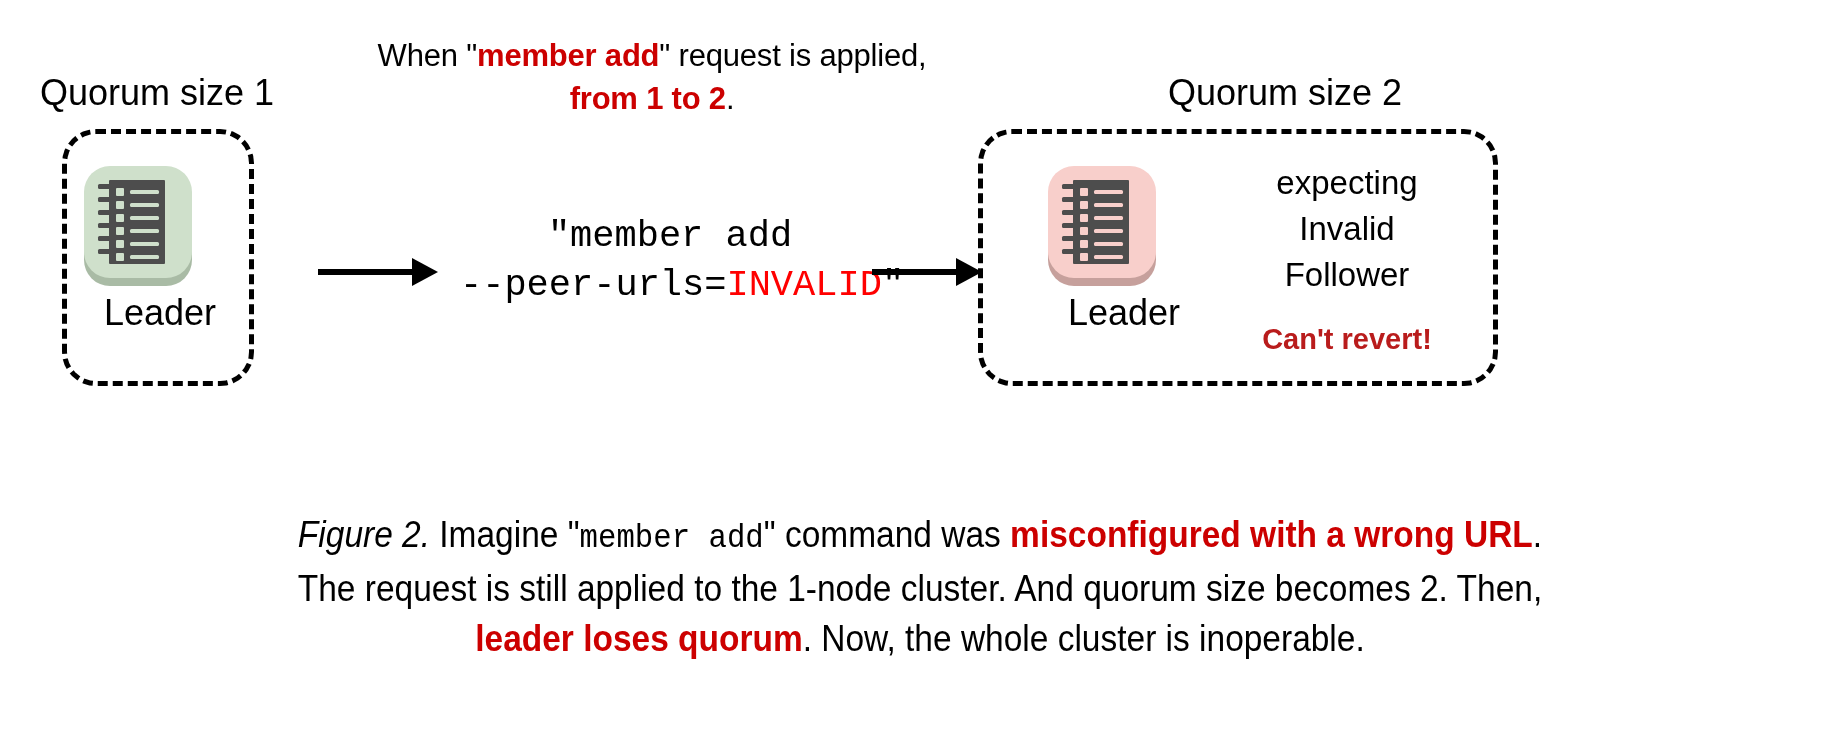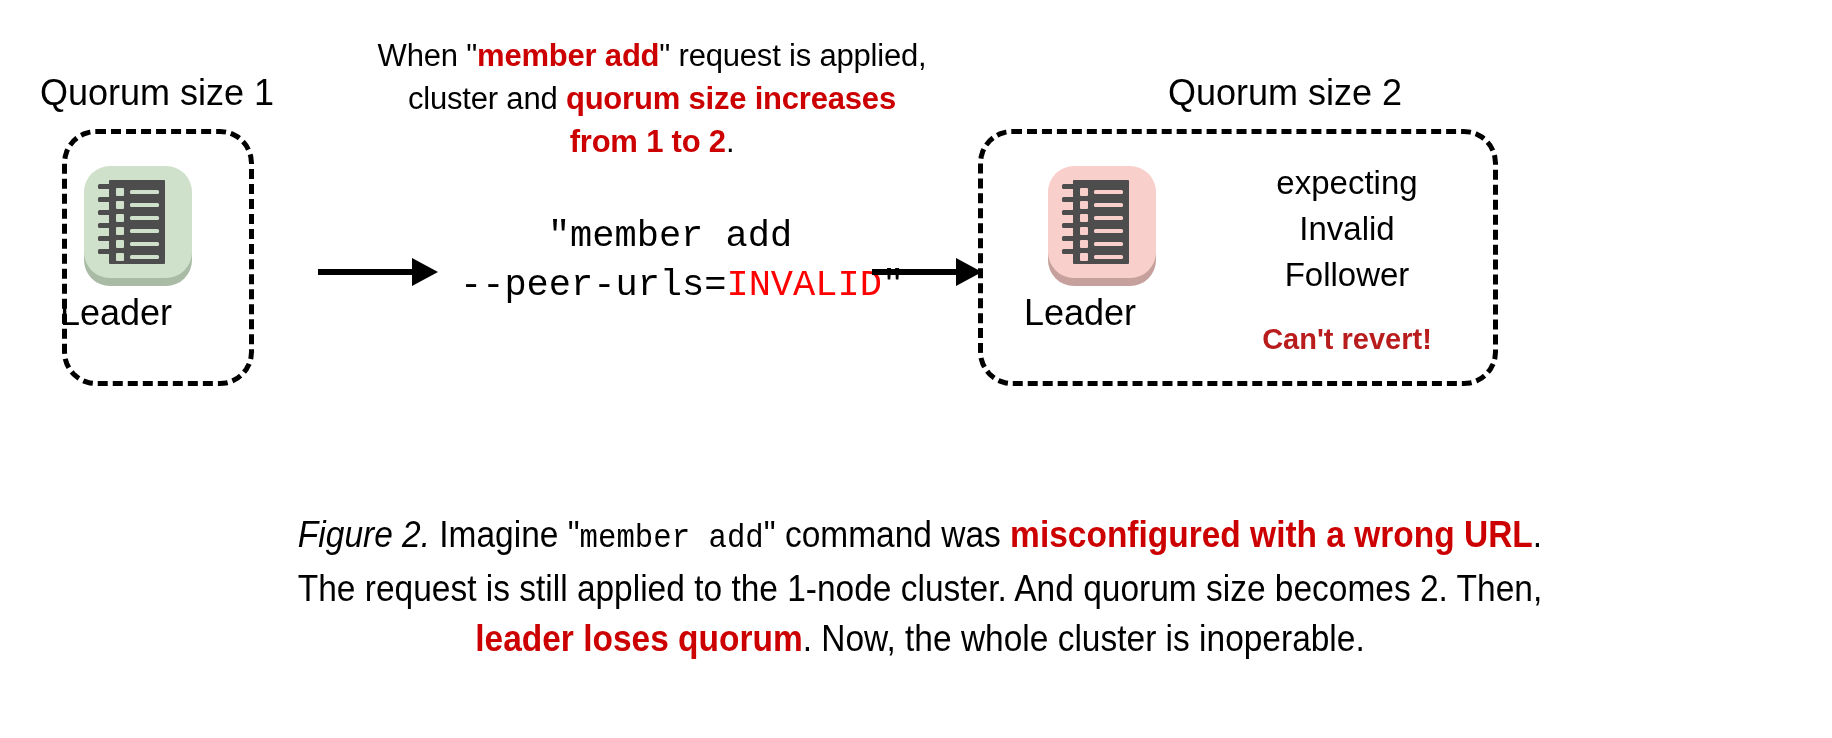--- a/index.html
+++ b/index.html
@@ -83,21 +83,21 @@
     left: 4px;
     top: 6px;
     width: 108px;
     height: 112px;
     border-radius: 26px;
     overflow: hidden;
   }
   .icon-tile svg { display: block; }
   .node-label {
     margin-top: 4px;
-    text-align: left;
+    text-align: right;
     font-size: 36px;
     line-height: 42px;
     white-space: nowrap;
   }
   #node-left  { left: 80px;  top: 160px; }
   #node-left .node-label { width: 156px; margin-left: -20px; }
   #node-right { left: 1044px; top: 160px; }
   #node-right .node-label { width: 156px; margin-left: -20px; }
 
   
@@ -167,21 +167,20 @@
     transform: scaleX(0.93);
     transform-origin: 50% 0;
   }
   #caption .mono { font-size: 33px; }
 </style>
 </head>
 <body>
 
 <div class="abs" id="top-note">
   <div><span>When "</span><span class="bold red-dark">member add</span><span>" request is applied,</span></div>
-  <div><span>cluster and </span><span class="bold red-dark">quorum size increases</span></div>
   <div><span class="bold red-dark">from 1 to 2</span><span>.</span></div>
 </div>
 
 <div class="abs cluster-title" id="title-left">Quorum size 1</div>
 <div class="abs cluster-box" id="box-left"></div>
 
 <div class="node" id="node-left">
   <div class="icon-wrap">
     <div class="icon-shadow" style="background:#A9BBA5;"></div>
     <div class="icon-tile" style="background:#CFE0CB;">

